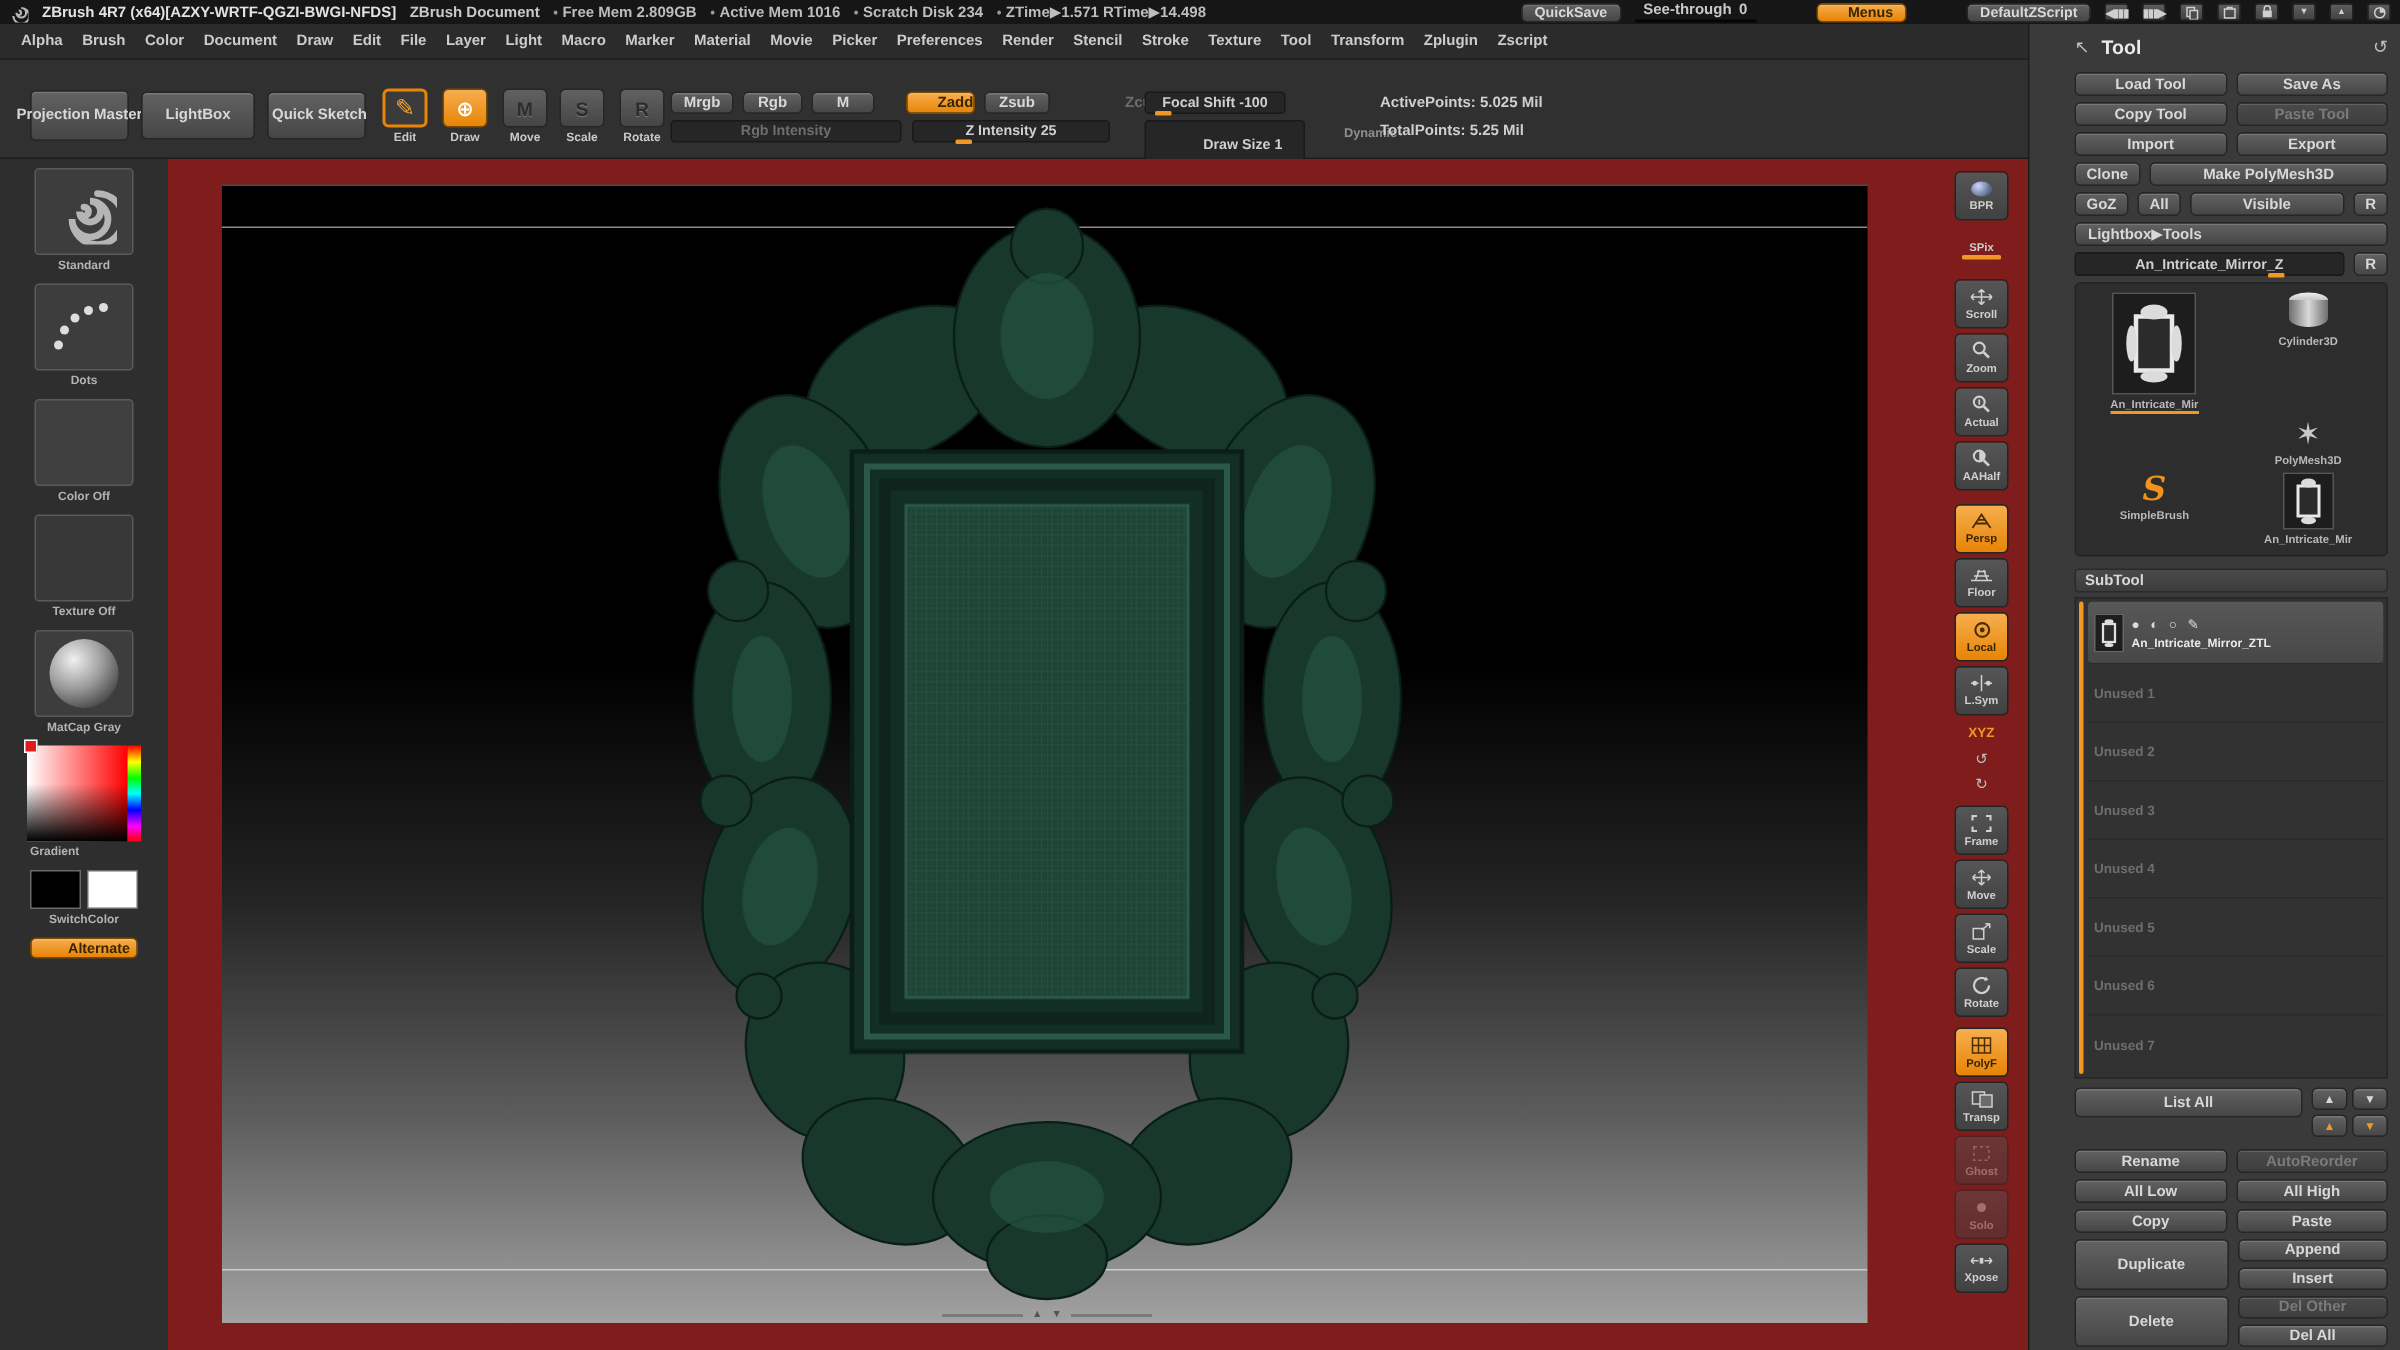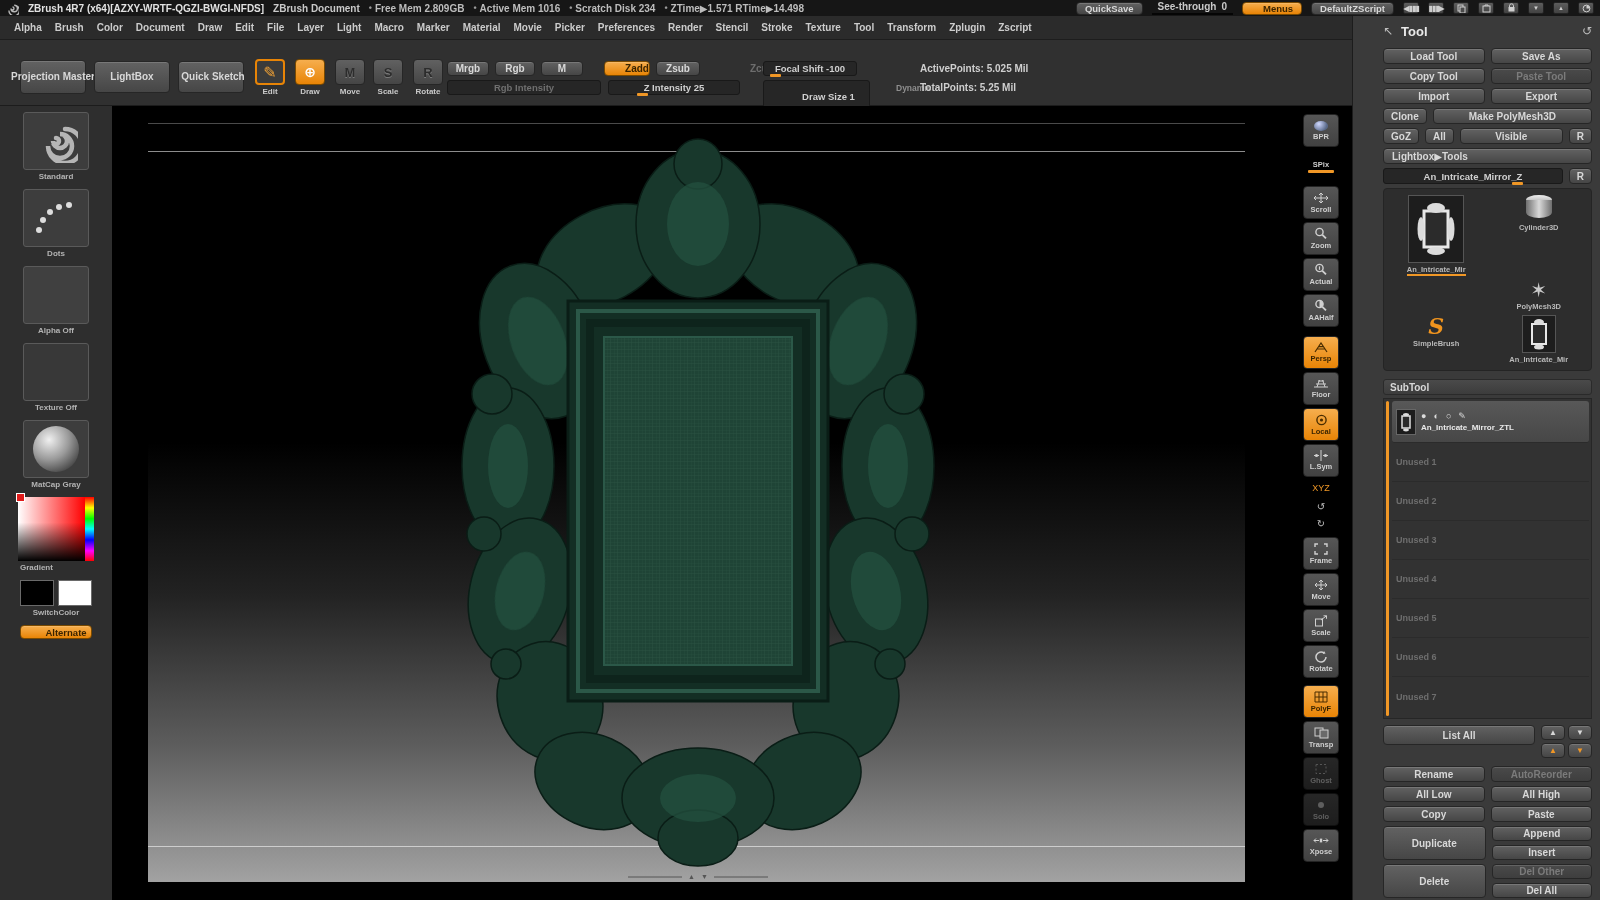--- a/index.html
+++ b/index.html
@@ -16,21 +16,21 @@
   .slider { position:relative; background:#262626; border:1px solid #191919; border-radius:3px;
     color:#d0d0d0; font-size:9.5px; font-weight:bold; display:flex; align-items:center; justify-content:center; }
   .slider.dim { color:#6f6f6f; }
   .tick { position:absolute; bottom:-2px; width:11px; height:3px; background:#f09726; border-radius:1px; }
 
   
   .titlebar { position:absolute; left:0; top:0; width:1600px; height:16px; background:#161616;
     display:flex; align-items:center; gap:9px; padding:0 6px; color:#c9c9c9; font-size:10px; font-weight:bold; }
   .tb-stat { display:flex; align-items:center; gap:3px; color:#bdbdbd; }
   .tb-bullet { color:#9a9a9a; font-size:9px; }
-  .tb-btn { height:13px; padding:0 8px; font-size:9.5px; }
+  .tb-btn { height:13px; padding:0 8px; font-size:9.5px;margin-left:31px; }
   .tb-slider { display:flex; align-items:center; gap:5px; border-bottom:2px solid #050505; padding:0 6px 1px 6px; height:13px; }
   .tb-spacer { flex:1; }
   .mini-ico { width:16px; height:12px; background:linear-gradient(#5d5d5d,#424242); border:1px solid #222;
     border-radius:2px; display:flex; align-items:center; justify-content:center; font-size:8px; color:#cfcfcf; }
   .bars { letter-spacing:-1px; font-size:8px; }
 
   
   .menubar { position:absolute; left:0; top:16px; width:1352px; height:24px; background:#2b2b2b;
     border-bottom:1px solid #1d1d1d; display:flex; align-items:center; gap:13px; padding:0 14px;
     color:#cccccc; font-size:10px; font-weight:bold; }
@@ -60,21 +60,21 @@
   .tray-lbl { font-size:8px; color:#b3b3b3; font-weight:bold; margin:2px 0 8px; }
   .sv-wrap { position:relative; width:76px; height:64px; display:flex; }
   .sv { flex:1; background:linear-gradient(to top, #000, rgba(0,0,0,0) 60%), linear-gradient(to right,#fff,#f00); }
   .hue { width:9px; background:linear-gradient(#f00,#ff0 17%,#0f0 34%,#0ff 50%,#00f 67%,#f0f 84%,#f00); }
   .mini-red { position:absolute; left:-2px; top:-4px; width:9px; height:9px; background:#e01b1b; border:1px solid #fff; }
   .swatches { display:flex; gap:4px; }
   .swatch { width:34px; height:26px; border:1px solid #6a6a6a; }
   .sphere { width:46px; height:46px; border-radius:50%; background:radial-gradient(circle at 35% 30%, #f0f0f0, #9a9a9a 45%, #2f2f2f 90%); }
 
   
-  .workspace { position:absolute; left:112px; top:106px; width:1240px; bottom:0; background:#000000; }
+  .workspace { position:absolute; left:112px; top:106px; width:1240px; bottom:0; background:#7f1d1d; }
   .document { position:absolute; left:36px; top:17px; width:1097px; height:759px;
     background:linear-gradient(180deg,#000 0%,#000 42%,#222 62%,#5d5d5d 82%,#a2a2a2 100%);
     border-top:1px solid #4a4a4a; overflow:hidden; }
   .hline { position:absolute; left:0; width:100%; height:1px; background:rgba(255,255,255,.55); }
   .model { position:absolute; left:270px; top:12px; }
   .doc-scroll { position:absolute; left:480px; bottom:2px; width:140px; display:flex; align-items:center;
     justify-content:center; gap:6px; color:#555; font-size:7px; }
   .doc-scroll .bar { flex:1; height:2px; background:#7a7a7a; }
 
   
@@ -83,21 +83,21 @@
   .rs-btn { width:36px; height:33px; border-radius:4px; background:linear-gradient(#565656,#414141);
     border:1px solid #242424; display:flex; flex-direction:column; align-items:center; justify-content:center;
     gap:1px; cursor:pointer; }
   .rs-btn .lbl { font-size:7.5px; color:#cfcfcf; font-weight:bold; }
   .rs-btn.on { background:linear-gradient(#f6ae4e,#e88406); }
   .rs-btn.on .lbl { color:#3a2400; }
   .rs-btn.dim { opacity:.45; }
   .rs-plain { background:none; border:none; }
   .rs-spin { width:26px; height:14px; font-size:10px; color:#bdbdbd; display:flex; align-items:center; justify-content:center; }
   .underline-orange { width:26px; height:3px; background:#f09726; border-radius:1px; }
-  .xyz { color:#f09726; font-size:9px; font-weight:normal; }
+  .xyz { color:#f09726; font-size:9px; font-weight:bold; }
 
   
   .panel { position:absolute; left:1352px; top:16px; width:248px; bottom:0; background:#3a3a3a;
     border-left:1px solid #1c1c1c; padding:4px 8px 0 30px; color:#d8d8d8; }
   .panel-head { display:flex; align-items:center; height:22px; margin-bottom:6px; }
   .panel-title { font-size:13px; font-weight:bold; color:#eaeaea; flex:1; }
   .prow { display:flex; gap:6px; margin-bottom:4px; }
   .pbtn { height:16px; flex:1; font-size:10px; }
   .pbtn.sm { flex:none; padding:0 7px; }
   .hand-ico,.hist-ico { color:#bdbdbd; font-size:12px; }
@@ -312,21 +312,21 @@
         <circle cx="8" cy="34" r="3" fill="#ddd"></circle>
           <circle cx="12" cy="24" r="3" fill="#ddd"></circle>
         <circle cx="19" cy="16" r="3" fill="#ddd"></circle>
           <circle cx="28" cy="11" r="3" fill="#ddd"></circle>
         <circle cx="38" cy="9" r="3" fill="#ddd"></circle>
       </svg>
     </div>
     <div class="tray-lbl">Dots</div>
 
     <div class="thumb" style="background:#404040;"></div>
-    <div class="tray-lbl">Alpha Off</div>
+    <div class="tray-lbl">Color Off</div>
 
     <div class="thumb" style="background:#383838;"></div>
     <div class="tray-lbl">Texture Off</div>
 
     <div class="thumb">
         <div class="sphere"></div>
       </div>
     <div class="tray-lbl">MatCap Gray</div>
 
     <div class="sv-wrap">

